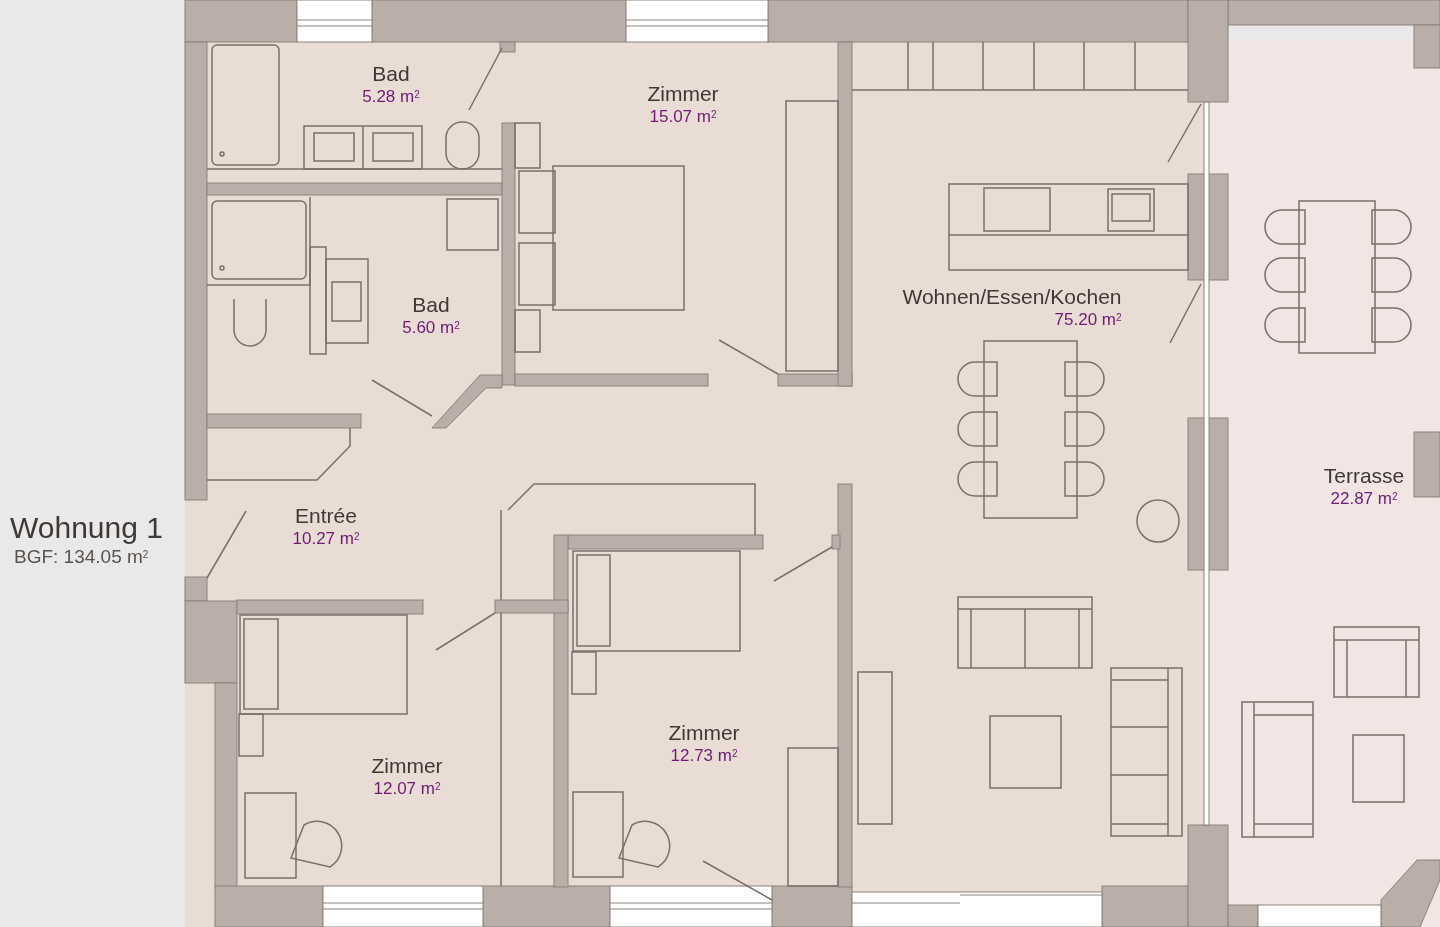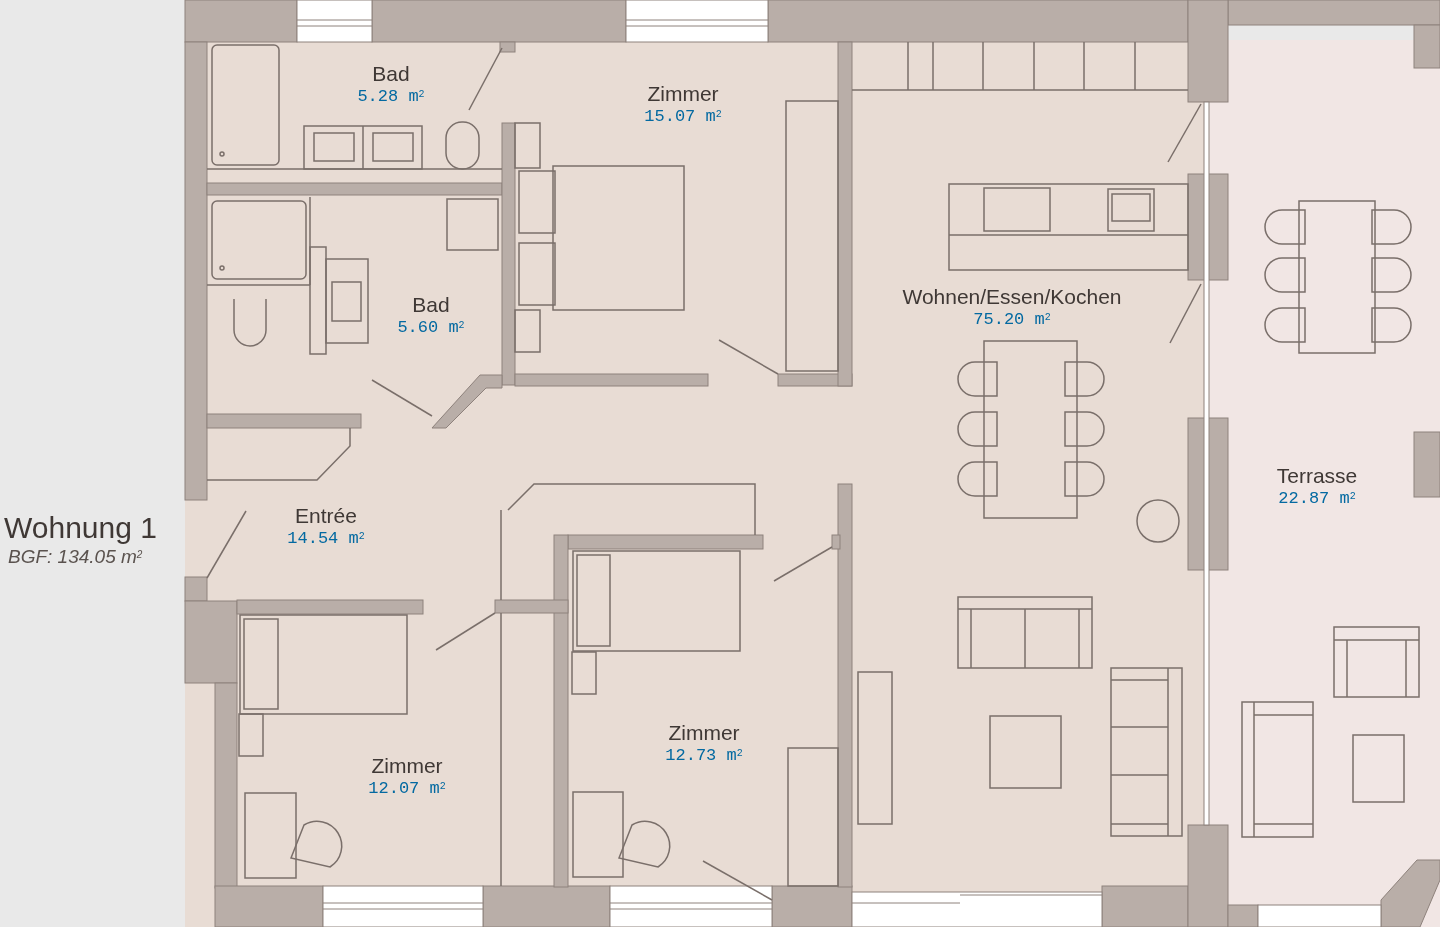--- a/index.html
+++ b/index.html
@@ -1,23 +1,23 @@
 <!DOCTYPE html>
 <html><head>
 <meta charset="utf-8">
 <style>
   html, body { margin:0; padding:0; }
   body { width:1440px; height:927px; background:#e9e9e9; position:relative; overflow:hidden; font-family:"Liberation Sans", "DejaVu Sans", sans-serif; }
   #plan { position:absolute; left:0; top:0; }
   .lbl { position:absolute; text-align:center; color:#4a4340; transform:translateX(-50%); white-space:nowrap; }
   .lbl .name { font-size:21px; line-height:24px; color:#3f3835; }
-  .lbl .area { font-size:17px; line-height:22px; color:#0369a1;font-family:Liberation Mono, monospace; }
-  .unit { position:absolute; left:4px; top:510px; color:#4a4340; }
+  .lbl .area { font-size:17px; line-height:22px; color:#701a75; }
+  .unit { position:absolute; left:10px; top:510px; color:#4a4340; }
   .unit .title { font-size:30px; line-height:36px; color:#3f3835; }
-  .unit .bgf { font-size:19px; line-height:22px; color:#5a524e; padding-left:4px;font-style:italic; }
+  .unit .bgf { font-size:19px; line-height:22px; color:#5a524e; padding-left:4px; }
   sup { font-size:10px; vertical-align:top; position:relative; top:-2px; }
 </style>
 </head>
 <body>
 
 <svg id="plan" width="1440" height="927" viewBox="0 0 1440 927" xmlns="http://www.w3.org/2000/svg">
 
   <g>
     <polygon fill="#e8dcd4" points="185,40 1205,40 1205,927 185,927"></polygon>
     <polygon fill="#f1e6e4" points="1205,40 1440,40 1440,927 1205,927"></polygon>
@@ -210,29 +210,29 @@
   <div class="area"><span>5.28 m</span><sup>2</sup></div>
 </div>
 <div class="lbl" style="left:683px; top:82px;">
   <div class="name">Zimmer</div>
   <div class="area"><span>15.07 m</span><sup>2</sup></div>
 </div>
 <div class="lbl" style="left:431px; top:293px;">
   <div class="name">Bad</div>
   <div class="area"><span>5.60 m</span><sup>2</sup></div>
 </div>
-<div class="lbl" style="left:1012px; top:285px;">
+<div class="lbl" style="left:1012px; top:285px;text-align:right;">
   <div class="name">Wohnen/Essen/Kochen</div>
   <div class="area"><span>75.20 m</span><sup>2</sup></div>
 </div>
 <div class="lbl" style="left:326px; top:504px;">
   <div class="name">Entrée</div>
-  <div class="area"><span>14.54 m</span><sup>2</sup></div>
-</div>
-<div class="lbl" style="left:1317px; top:464px;">
+  <div class="area"><span>10.27 m</span><sup>2</sup></div>
+</div>
+<div class="lbl" style="left:1364px; top:464px;">
   <div class="name">Terrasse</div>
   <div class="area"><span>22.87 m</span><sup>2</sup></div>
 </div>
 <div class="lbl" style="left:704px; top:721px;">
   <div class="name">Zimmer</div>
   <div class="area"><span>12.73 m</span><sup>2</sup></div>
 </div>
 <div class="lbl" style="left:407px; top:754px;">
   <div class="name">Zimmer</div>
   <div class="area"><span>12.07 m</span><sup>2</sup></div>

